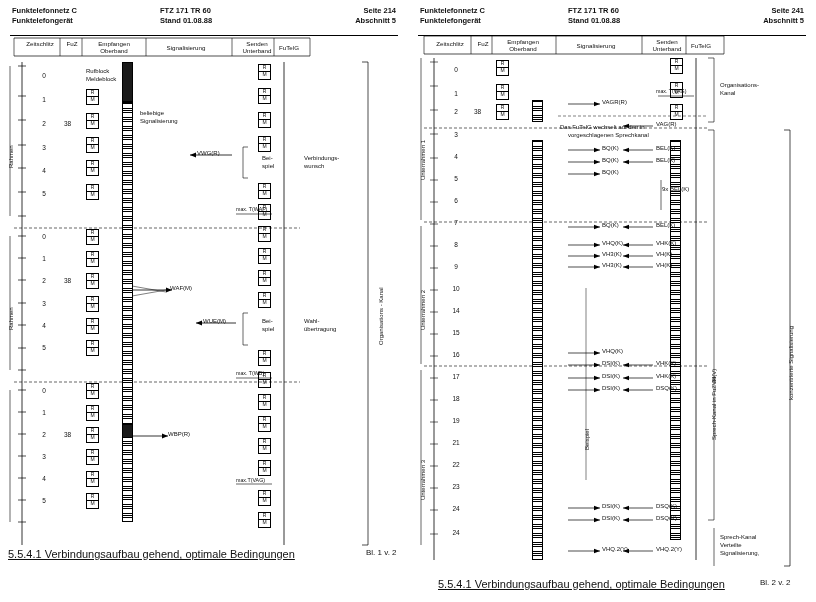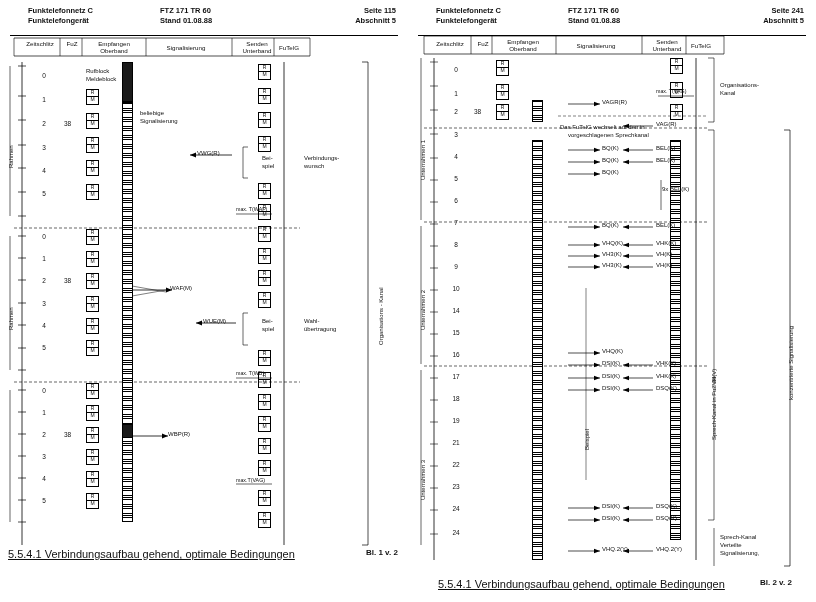--- a/index.html
+++ b/index.html
@@ -3,21 +3,21 @@
 <meta charset="utf-8">
 <style>
   html,body{margin:0;padding:0;background:#fff;}
   body{width:816px;height:602px;position:relative;font-family:"Liberation Sans",sans-serif;color:#111;}
   .page{position:absolute;top:0;}
   .pageL{left:0;width:408px;height:602px;}
   .pageR{left:408px;width:408px;height:602px;}
 
   
   .hdr{position:absolute;top:6px;left:0;width:100%;font-size:7.5px;font-weight:bold;}
-  .hdr .c1{position:absolute;left:28px;top:0;line-height:10px;}
+  .hdr .c1{position:absolute;left:12px;top:0;line-height:10px;}
   .hdr .c2{position:absolute;left:160px;top:0;line-height:10px;}
   .hdr .c3{position:absolute;right:12px;top:0;line-height:10px;text-align:right;}
   .hdr-rule{position:absolute;left:10px;right:10px;top:29px;border-top:1px solid #000;}
 
   
   .coltitle{position:absolute;font-size:6.2px;text-align:center;line-height:7px;}
   .txt{position:absolute;font-size:6px;line-height:7px;white-space:nowrap;}
   .small{font-size:5.3px;}
   .rot{position:absolute;font-size:6px;transform:rotate(-90deg);transform-origin:left top;white-space:nowrap;}
 
@@ -29,39 +29,39 @@
 
   .fuz{position:absolute;font-size:6.5px;}
 
   
   .hatch{position:absolute;
      background-image:repeating-linear-gradient(180deg,#000 0px,#000 0.6px,#fff 0.6px,#fff 1.8px);
      border:1px solid #000;box-sizing:border-box;}
 
   .arrowtxt{position:absolute;font-size:6px;white-space:nowrap;}
   .caption{position:absolute;font-size:11px;text-decoration:underline;}
-  .blnum{position:absolute;font-size:8px;font-weight:bold;}
+  .blnum{position:absolute;font-size:8px;}
   svg.ov{position:absolute;left:0;top:0;width:100%;height:100%;overflow:visible;pointer-events:none;}
 </style>
 </head>
 <body>
 
 <div class="page pageL">
 
   <div class="hdr">
     <div class="c1">
       <div>Funktelefonnetz C</div>
       <div>Funktelefongerät</div>
     </div>
     <div class="c2">
       <div>FTZ 171 TR 60</div>
       <div>Stand 01.08.88</div>
     </div>
     <div class="c3">
-      <div>Seite 115</div>
+      <div>Seite 214</div>
       <div>Abschnitt 5</div>
     </div>
     <div class="hdr-rule"></div>
   </div>
 
   <div class="coltitle" style="left:18px;top:40px;width:44px;">Zeitschlitz</div>
   <div class="coltitle" style="left:63px;top:40px;width:18px;">FuZ</div>
   <div class="coltitle" style="left:84px;top:40px;width:60px;">Empfangen<br>Oberband</div>
   <div class="coltitle" style="left:150px;top:44px;width:72px;">Signalisierung</div>
   <div class="coltitle" style="left:236px;top:40px;width:42px;">Senden<br>Unterband</div>

